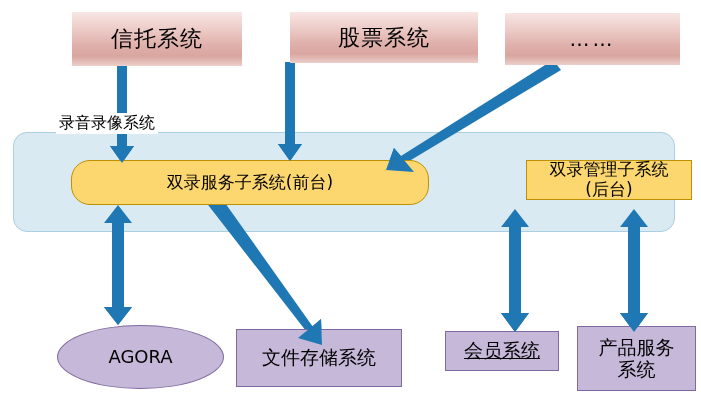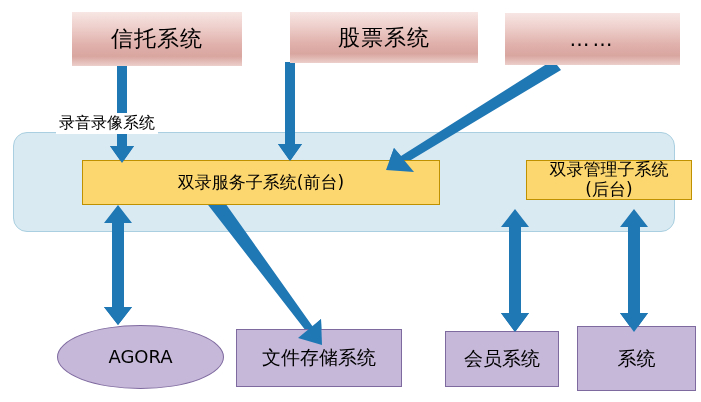--- a/index.html
+++ b/index.html
@@ -160,42 +160,43 @@
   <div class="node src" style="left:266px; top:12px; width:188px; height:51px;">
     <span>股票系统</span>
   </div>
 
   <div class="node src dots" style="left:481px; top:13px; width:175px; height:52px;">
     <span>……</span>
   </div>
 
   <div class="container-label">录音录像系统</div>
 
-  <div class="node sub" style="left:58px; top:160px; width:358px; height:45px;">
+  <div class="node sub" style="left:47px; top:160px; width:358px; height:45px;border-radius:19px;">
     <span>双录服务子系统(前台)</span>
   </div>
 
   <div class="node sub" style="left:502px; top:160px; width:166px; height:40px; flex-direction:column;">
     <span>双录管理子系统</span>
     <span>(后台)</span>
   </div>
 
   <div class="node ext-ellipse" style="left:33px; top:325px; width:167px; height:64px;">
     <span>AGORA</span>
   </div>
 
   <div class="node ext" style="left:212px; top:329px; width:166px; height:58px;">
     <span>文件存储系统</span>
   </div>
 
-  <div class="node ext" style="left:421px; top:331px; width:114px; height:56px;">
+  <div class="node ext" style="left:421px; top:331px; width:114px; height:40px;text-decoration:underline;">
     <span>会员系统</span>
   </div>
 
   <div class="node ext" style="left:553px; top:326px; width:119px; height:65px; flex-direction:column;">
+    <span>产品服务</span>
     <span>系统</span>
   </div>
 
   <svg id="arrows-top" viewBox="0 0 701 402" xmlns="http://www.w3.org/2000/svg">
 
     <polygon fill="#1f77b4" points="134,146 122,163 110,146"></polygon>
 
     <polygon fill="#1f77b4" points="302,144 290,161 278,144"></polygon>
 
     <polygon fill="#1f77b4" points="414,172 386,170 394,148"></polygon>

